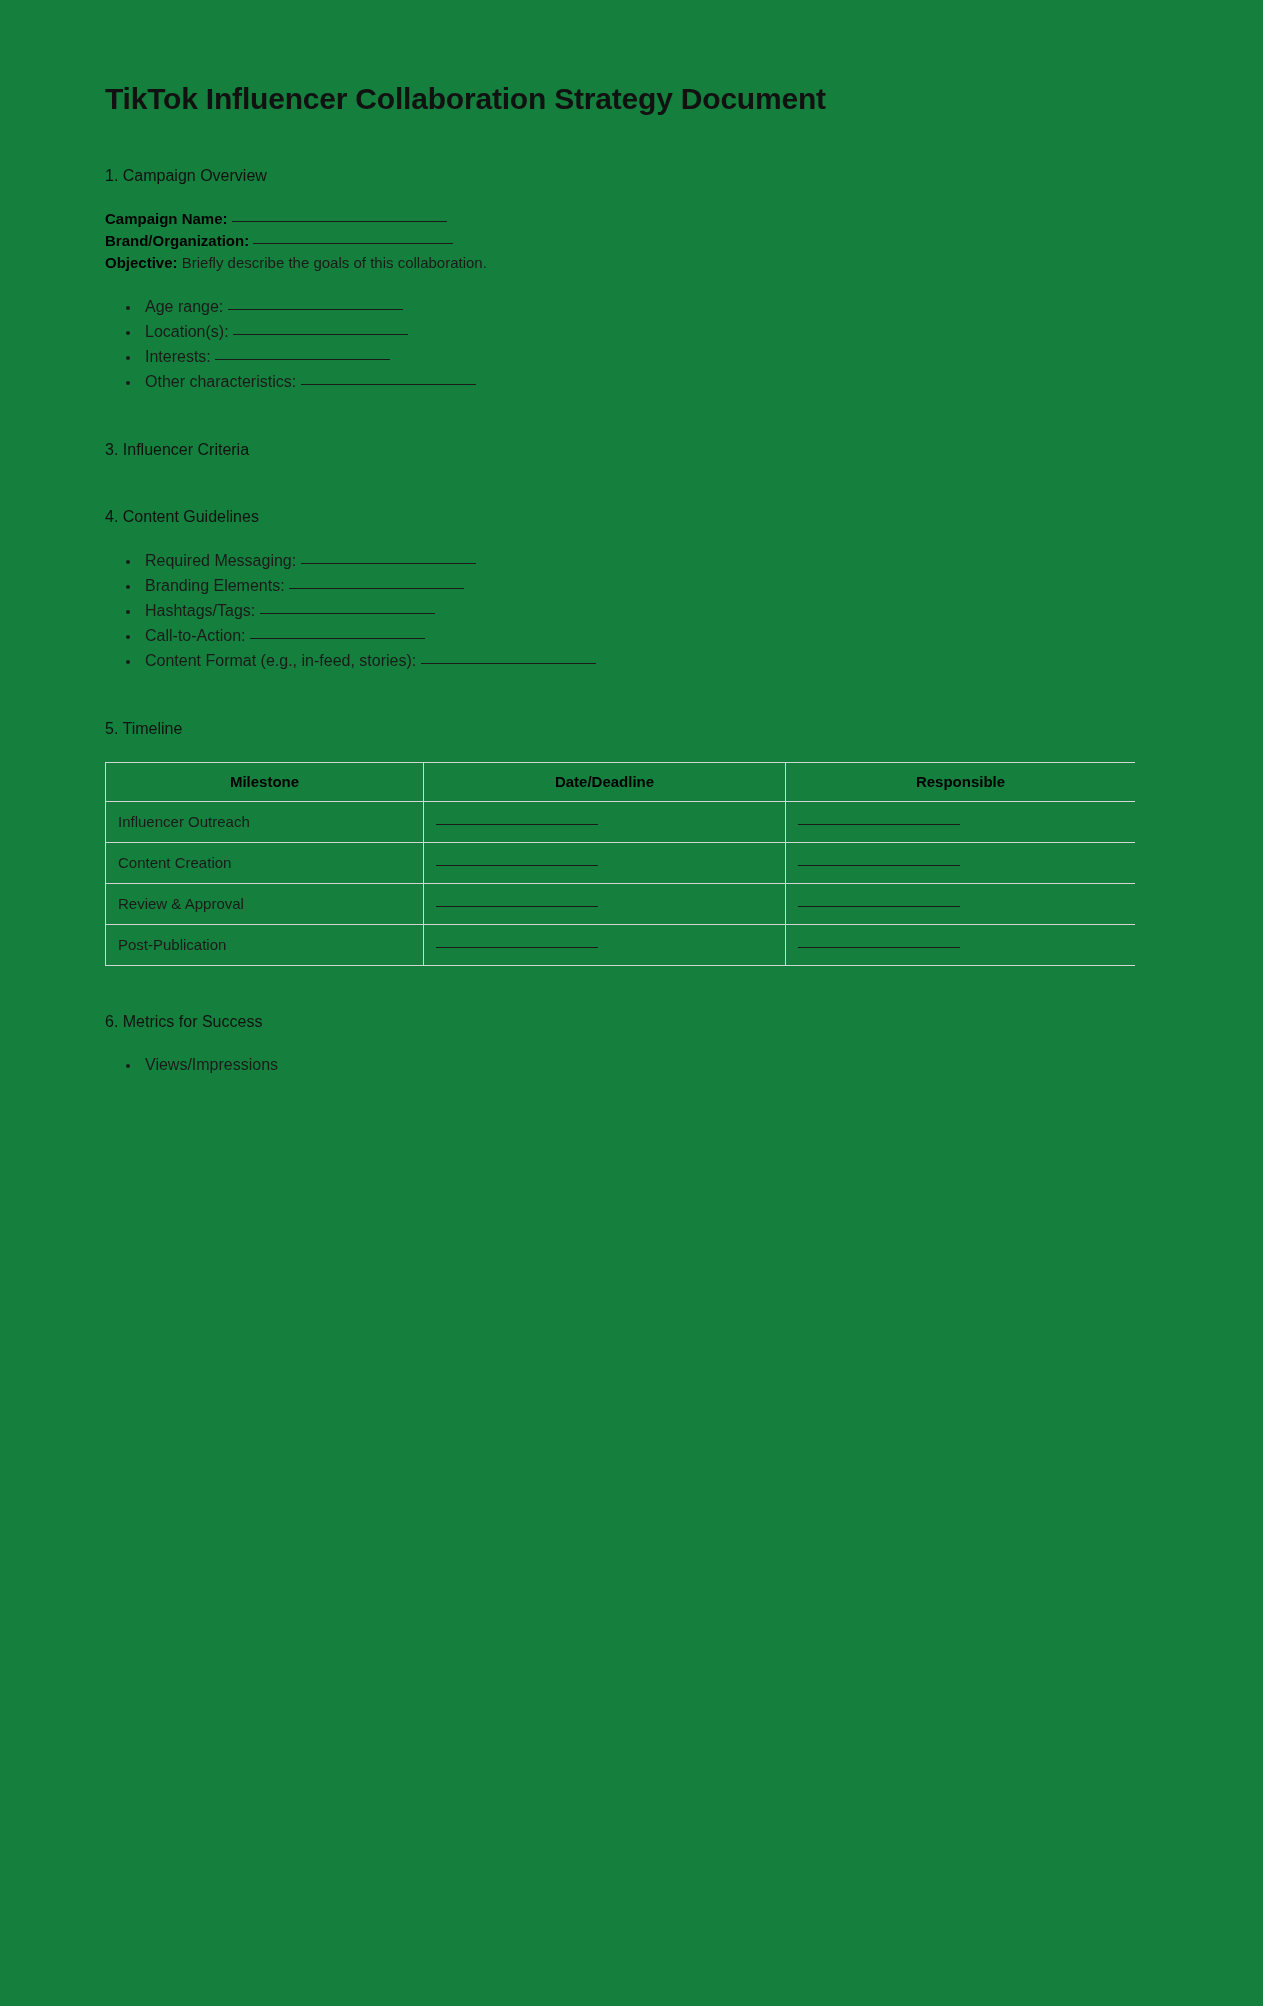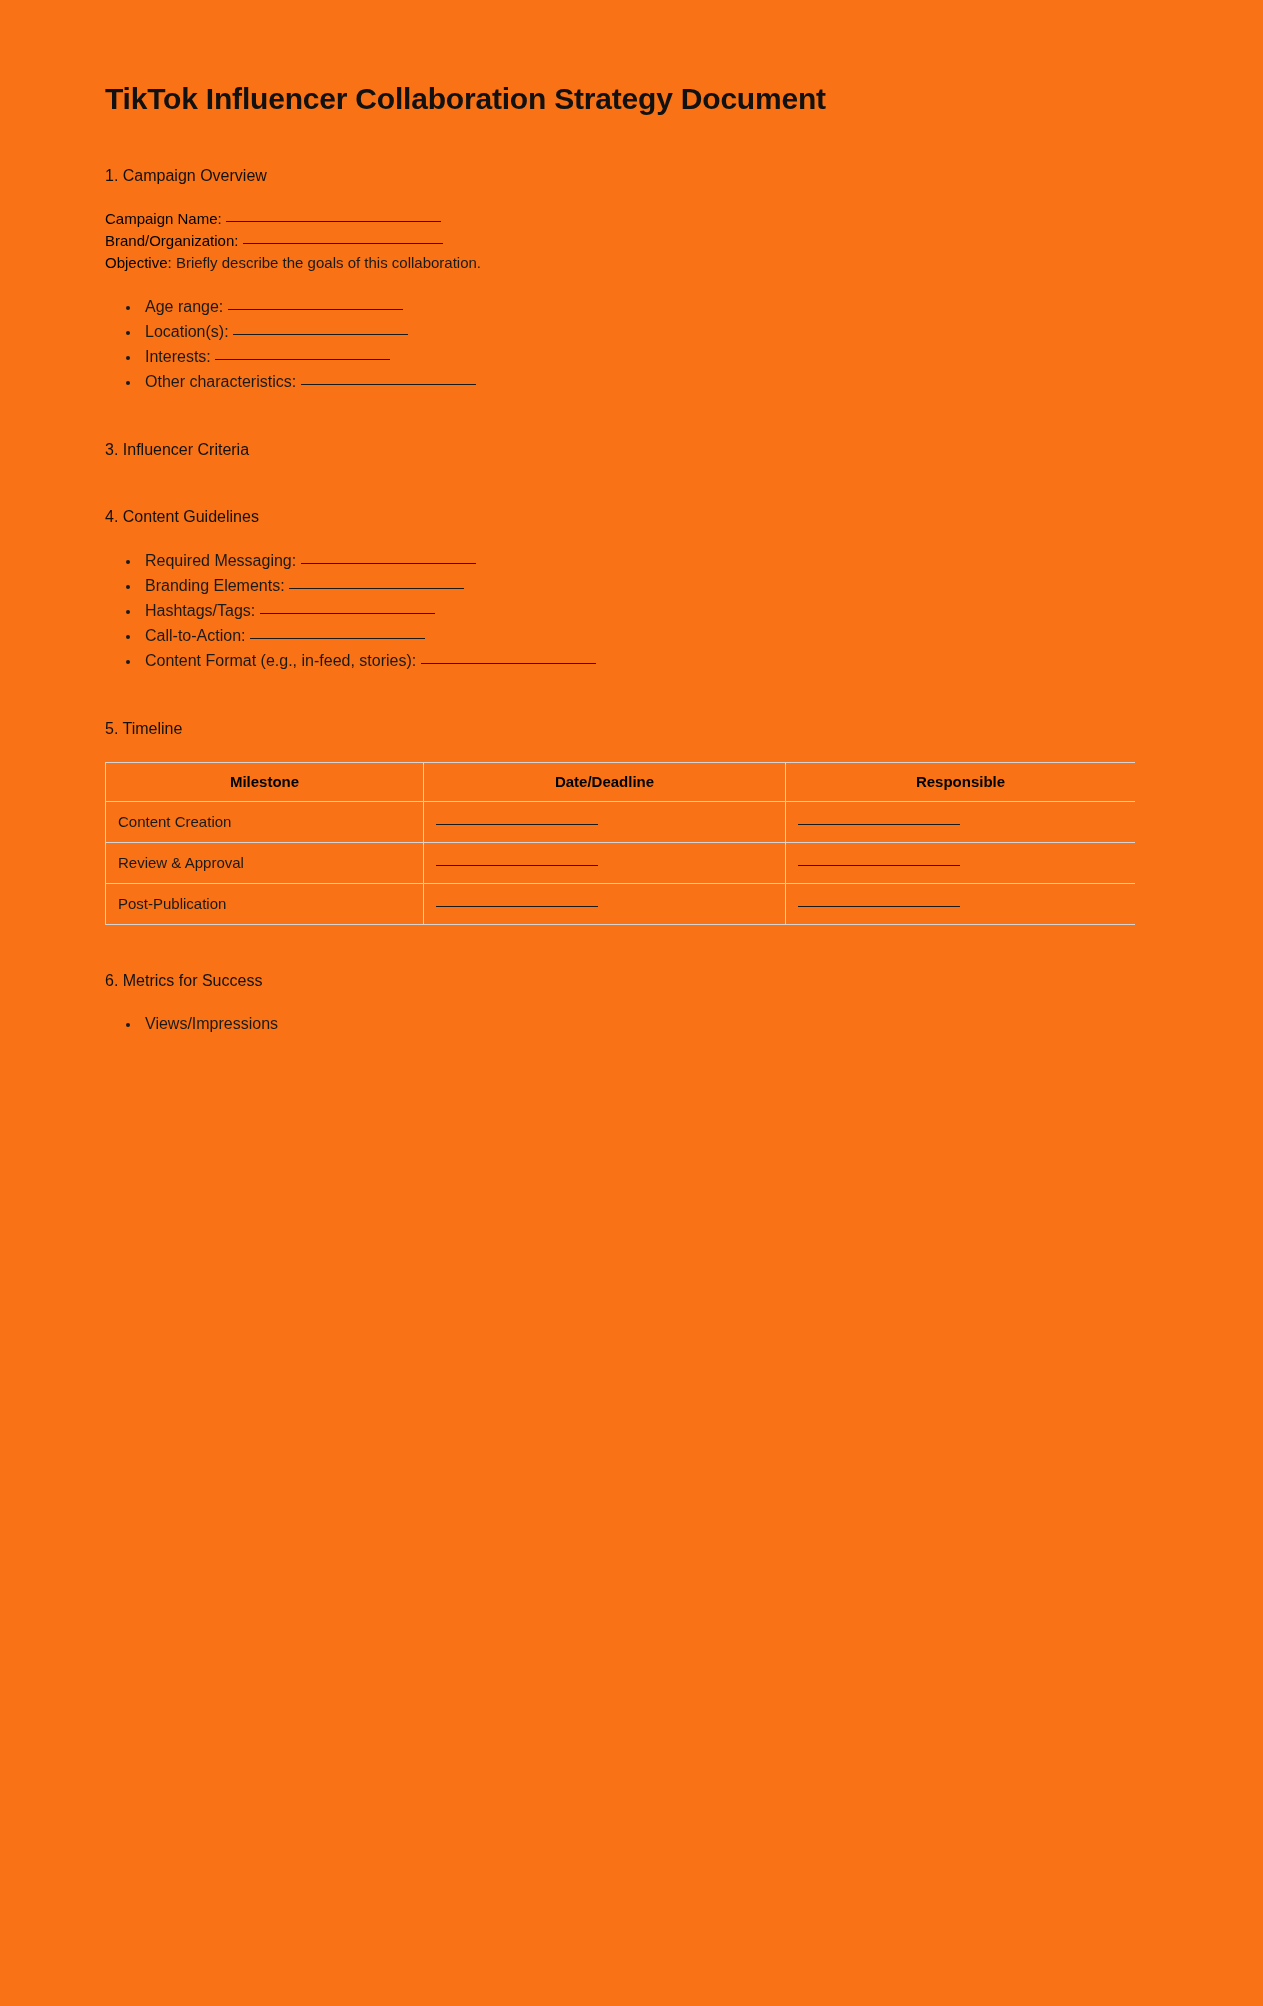--- a/index.html
+++ b/index.html
@@ -11,21 +11,21 @@
     width: 1263px;
     height: 2006px;
     font-family: "Liberation Sans", sans-serif;
     color: #000000;
     overflow: hidden;
   }
   .page {
     position: relative;
     width: 1263px;
     height: 2006px;
-    background: #f97316;
+    background: #15803d;
   }
   .content {
     position: absolute;
     left: 105px;
     top: 60px;
     width: 1030px;
     height: 1225px;
     overflow: hidden;
   }
   .doc-title {
@@ -48,21 +48,21 @@
   .sec-gap { margin-top: 46px; }
   .para-block {
     margin-top: 22px;
   }
   .para-line {
     font-size: 15px;
     line-height: 22px;
     color: #1a1a1a;
   }
   .lbl {
-    font-weight: normal;
+    font-weight: bold;
     color: #000000;
   }
   .blank {
     display: inline-block;
     border-bottom: 1.4px solid #1a1a1a;
     vertical-align: 2px;
     height: 12px;
   }
   .b-md { width: 175px; }
   .b-lg { width: 200px; }
@@ -199,20 +199,25 @@
       </colgroup>
       <thead>
         <tr>
           <th>Milestone</th>
           <th>Date/Deadline</th>
           <th>Responsible</th>
         </tr>
       </thead>
       <tbody>
         <tr>
+          <td>Influencer Outreach</td>
+          <td><span class="cell-blank"></span></td>
+          <td><span class="cell-blank"></span></td>
+        </tr>
+        <tr>
           <td>Content Creation</td>
           <td><span class="cell-blank"></span></td>
           <td><span class="cell-blank"></span></td>
         </tr>
         <tr>
           <td>Review &amp; Approval</td>
           <td><span class="cell-blank"></span></td>
           <td><span class="cell-blank"></span></td>
         </tr>
         <tr>

